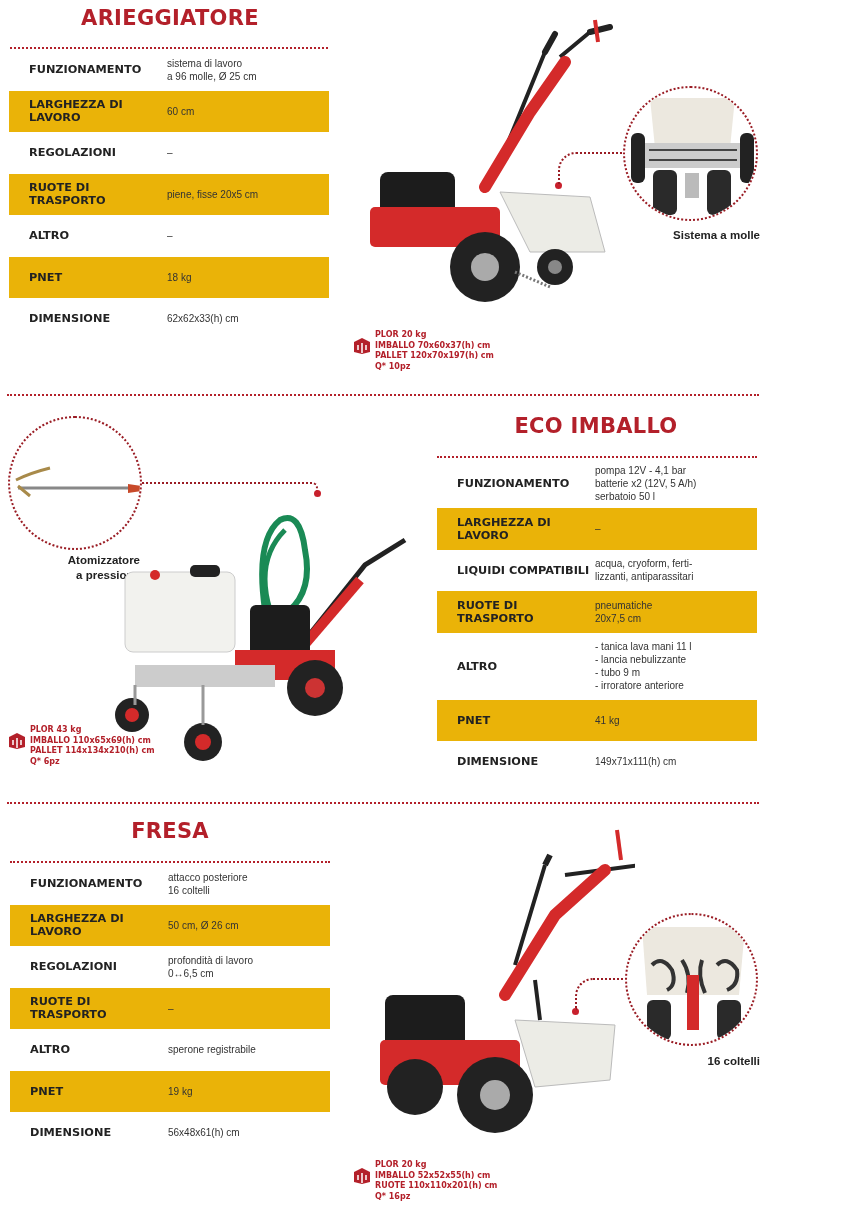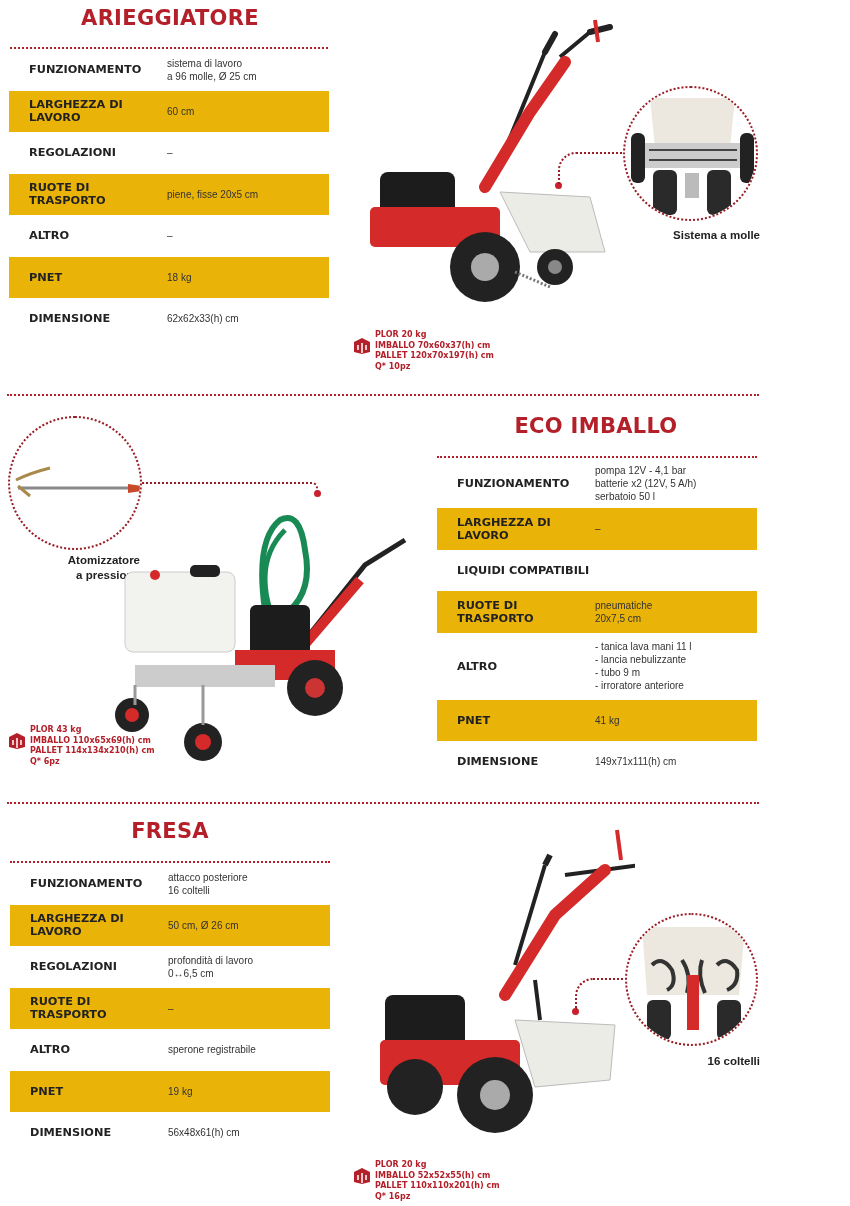--- a/index.html
+++ b/index.html
@@ -116,20 +116,22 @@
       <span class="v">pompa 12V - 4,1 bar
 batterie x2 (12V, 5 A/h)
 serbatoio 50 l</span>
     </div>
   <div class="row shade">
       <span class="k">LARGHEZZA DI LAVORO</span>
       <span class="v">–</span>
     </div>
   <div class="row">
       <span class="k">LIQUIDI COMPATIBILI</span>
+      <span class="v">acqua, cryoform, ferti-
+lizzanti, antiparassitari</span>
     </div>
   <div class="row shade">
       <span class="k">RUOTE DI TRASPORTO</span>
       <span class="v">pneumatiche
 20x7,5 cm</span>
     </div>
   <div class="row" style="height:67px;">
       <span class="k">ALTRO</span>
       <span class="v">- tanica lava mani 11 l
 - lancia nebulizzante
@@ -262,16 +264,16 @@
 <div class="caption" style="left:620px; top:1054px; width:140px;">16 coltelli</div>
 
 <div class="pack" style="left:353px; top:1160px;">
   <svg class="box" viewBox="0 0 18 18">
       <path d="M9 1 L17 5 L17 15 L9 17 L1 15 L1 5 Z" fill="#b3202a"></path>
       <path d="M5 8 L5 13 M13 8 L13 13 M9 6 L9 16" stroke="#fff" stroke-width="1.5"></path>
     </svg>
   <div class="lines">
     <div>PLOR 20 kg</div>
     <div>IMBALLO 52x52x55(h) cm</div>
-    <div>PALLET 110x110x201(h) cm</div>
+    <div>RUOTE 110x110x201(h) cm</div>
     <div>Q* 16pz</div>
   </div>
 </div>
 
 </body></html>

